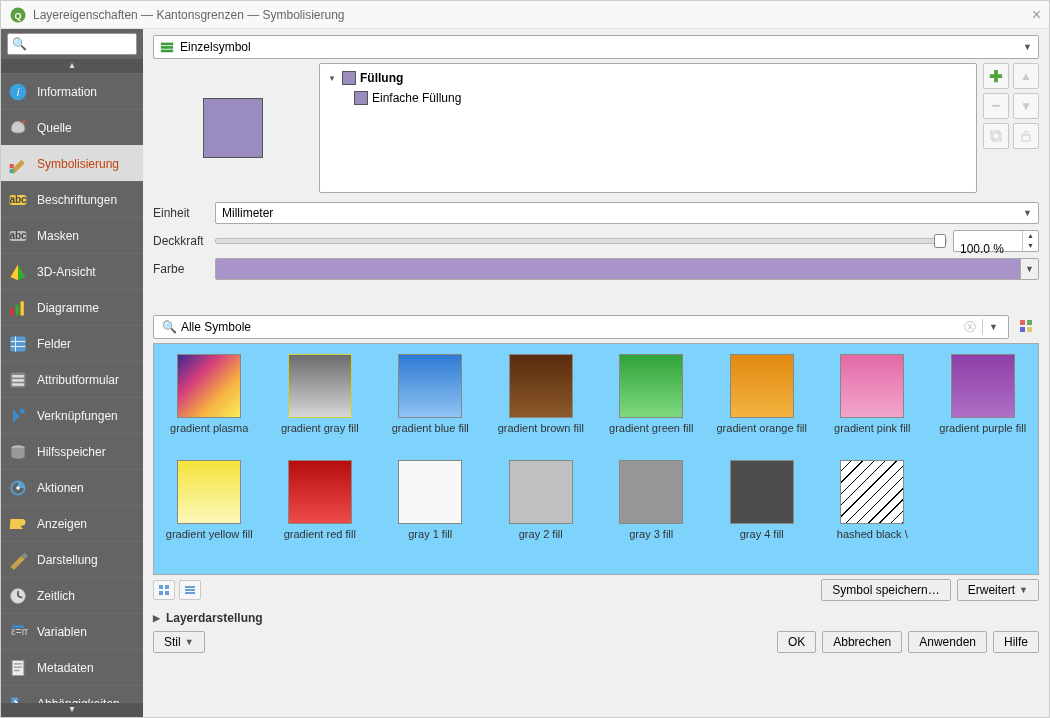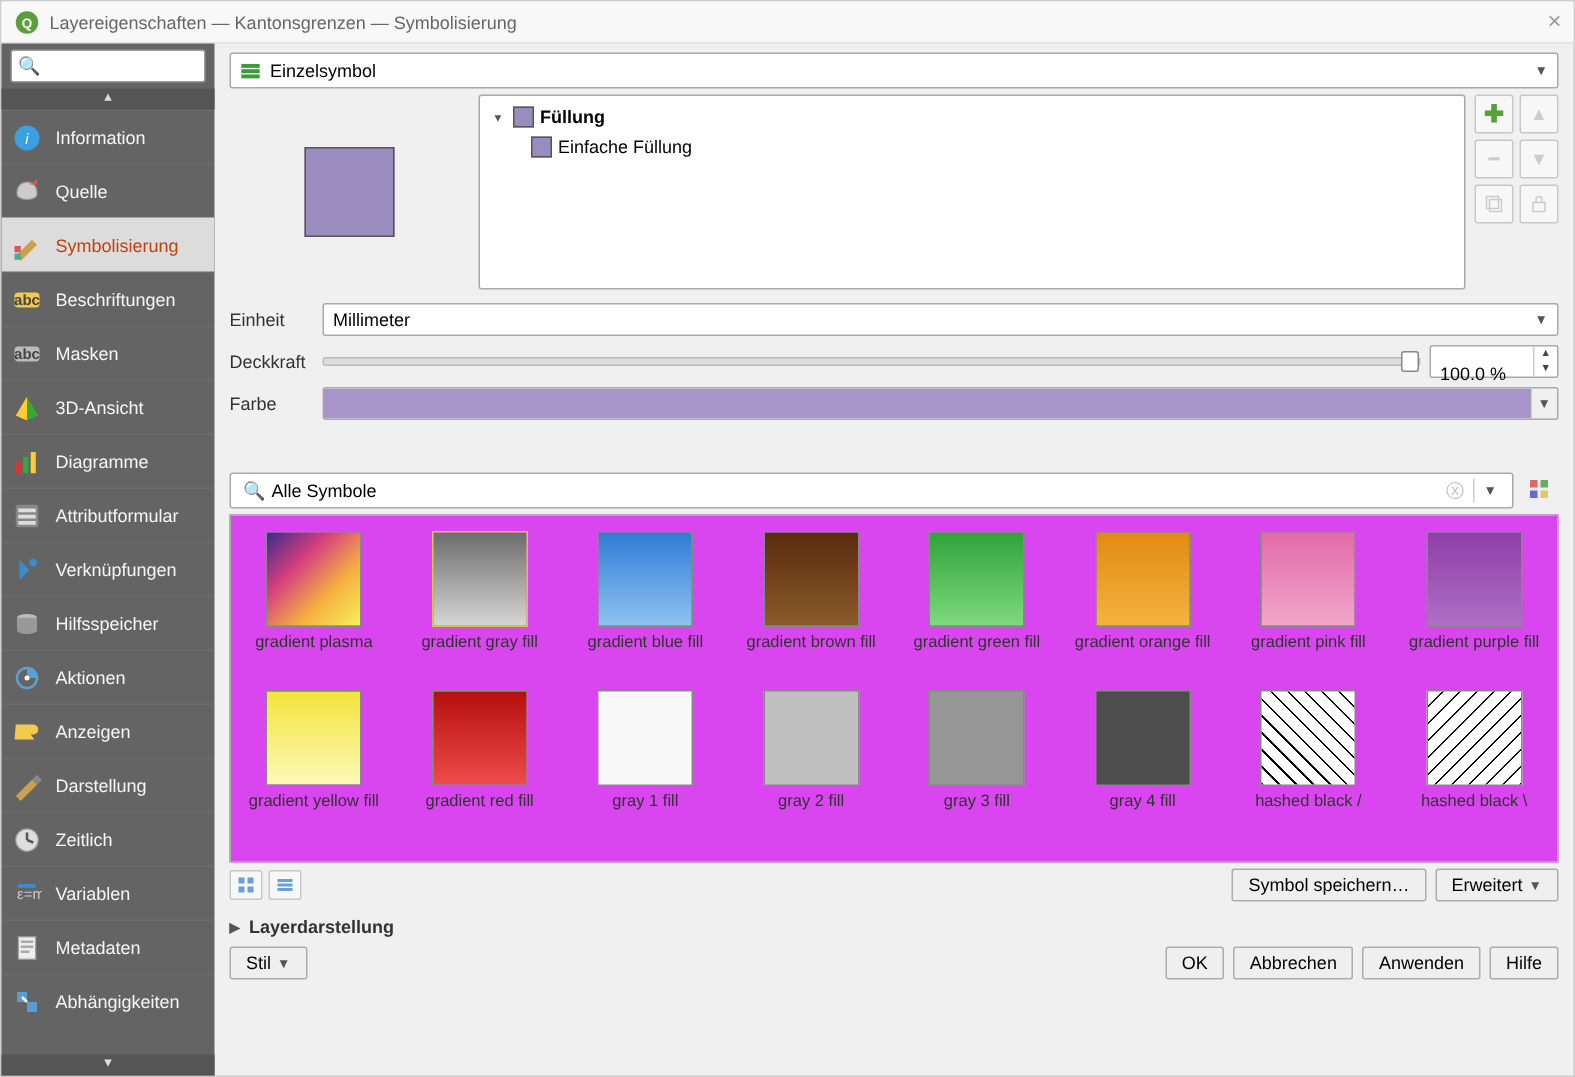--- a/index.html
+++ b/index.html
@@ -54,21 +54,21 @@
   .color-combo { flex:1; display:flex; align-items:center; height:22px; border:1px solid #aaa; border-radius:2px; overflow:hidden; }
   .color-swatch-long { flex:1; height:100%; }
   .color-drop { width:18px; border-left:1px solid #aaa; text-align:center; color:#555; font-size:9px; line-height:20px; }
   .filter-row { display:flex; gap:6px; padding:30px 10px 4px 10px; align-items:center; }
   .filter-box { flex:1; display:flex; align-items:center; height:24px; background:#fff; border:1px solid #aaa; border-radius:2px; padding:0 4px; }
   .filter-box .glass { color:#888; margin:0 4px; }
   .filter-box .clear-x { margin-left:auto; color:#bbb; padding:0 6px; }
   .filter-box .sep { width:1px; height:16px; background:#ccc; }
   .filter-box .caret { color:#555; padding:0 6px; font-size:9px; }
   .cfg-btn { width:24px; height:24px; display:flex; align-items:center; justify-content:center; }
-  .gallery { margin:0 10px; border:1px solid #aaa; background:#d946ef; height:232px; overflow:auto; padding:10px; }
+  .gallery { margin:0 10px; border:1px solid #aaa; background:#7dd3fc; height:232px; overflow:auto; padding:10px; }
   .gallery-grid { display:grid; grid-template-columns:repeat(8, 1fr); column-gap:20px; row-gap:12px; }
   .swatch-item { display:flex; flex-direction:column; align-items:center; gap:4px; }
   .swatch-box { width:64px; height:64px; border:1px solid #888; }
   .swatch-label { text-align:center; font-size:11px; color:#333; line-height:13px; height:26px; }
   .under-gallery { display:flex; align-items:center; padding:4px 10px; gap:6px; }
   .view-toggle { display:flex; gap:4px; }
   .tiny-btn { width:22px; height:20px; border:1px solid #c8c8c8; background:#f7f7f7; display:flex; align-items:center; justify-content:center; font-size:11px; color:#555; border-radius:2px;}
   .right-btns { margin-left:auto; display:flex; gap:6px;padding-left:21px; }
   .push-btn { height:22px; padding:0 10px; border:1px solid #adadad; background:#efefef; border-radius:2px; display:flex; align-items:center; gap:4px; }
   .push-btn .caret { font-size:9px; color:#555; }
@@ -166,20 +166,31 @@
                 <rect x="3" y="12" width="4" height="9" fill="#d33"></rect>
                 <rect x="9" y="8" width="4" height="13" fill="#3a3"></rect>
                 <rect x="15" y="4" width="4" height="17" fill="#fc3"></rect>
               </svg>
             </span>
             <span>Diagramme</span>
           </div>
           <div class="side-item">
             <span class="ico">
               <svg viewBox="0 0 24 24">
+                <rect x="3" y="3" width="18" height="18" fill="#5a9bd4" rx="2"></rect>
+                <line x1="3" y1="9" x2="21" y2="9" stroke="#fff"></line>
+                <line x1="3" y1="15" x2="21" y2="15" stroke="#fff"></line>
+                <line x1="9" y1="3" x2="9" y2="21" stroke="#fff"></line>
+              </svg>
+            </span>
+            <span>Felder</span>
+          </div>
+          <div class="side-item">
+            <span class="ico">
+              <svg viewBox="0 0 24 24">
                 <rect x="3" y="3" width="18" height="18" fill="#888" rx="2"></rect>
                 <rect x="5" y="6" width="14" height="3" fill="#ddd"></rect>
                 <rect x="5" y="11" width="14" height="3" fill="#ddd"></rect>
                 <rect x="5" y="16" width="14" height="3" fill="#ddd"></rect>
               </svg>
             </span>
             <span>Attributformular</span>
           </div>
           <div class="side-item">
             <span class="ico">
@@ -425,24 +436,20 @@
               <div class="swatch-box" style="background: rgb(192, 192, 192);"></div>
               <div class="swatch-label">gray 2 fill</div>
             </div>
             <div class="swatch-item">
               <div class="swatch-box" style="background: rgb(150, 150, 150);"></div>
               <div class="swatch-label">gray 3 fill</div>
             </div>
             <div class="swatch-item">
               <div class="swatch-box" style="background: rgb(77, 77, 77);"></div>
               <div class="swatch-label">gray 4 fill</div>
-            </div>
-            <div class="swatch-item">
-              <div class="swatch-box hatch-fwd"></div>
-              <div class="swatch-label">hashed black /</div>
             </div>
             <div class="swatch-item">
               <div class="swatch-box hatch-back"></div>
               <div class="swatch-label">hashed black \</div>
             </div>
           </div>
       </div>
 
       <div class="under-gallery">
         <div class="view-toggle">

